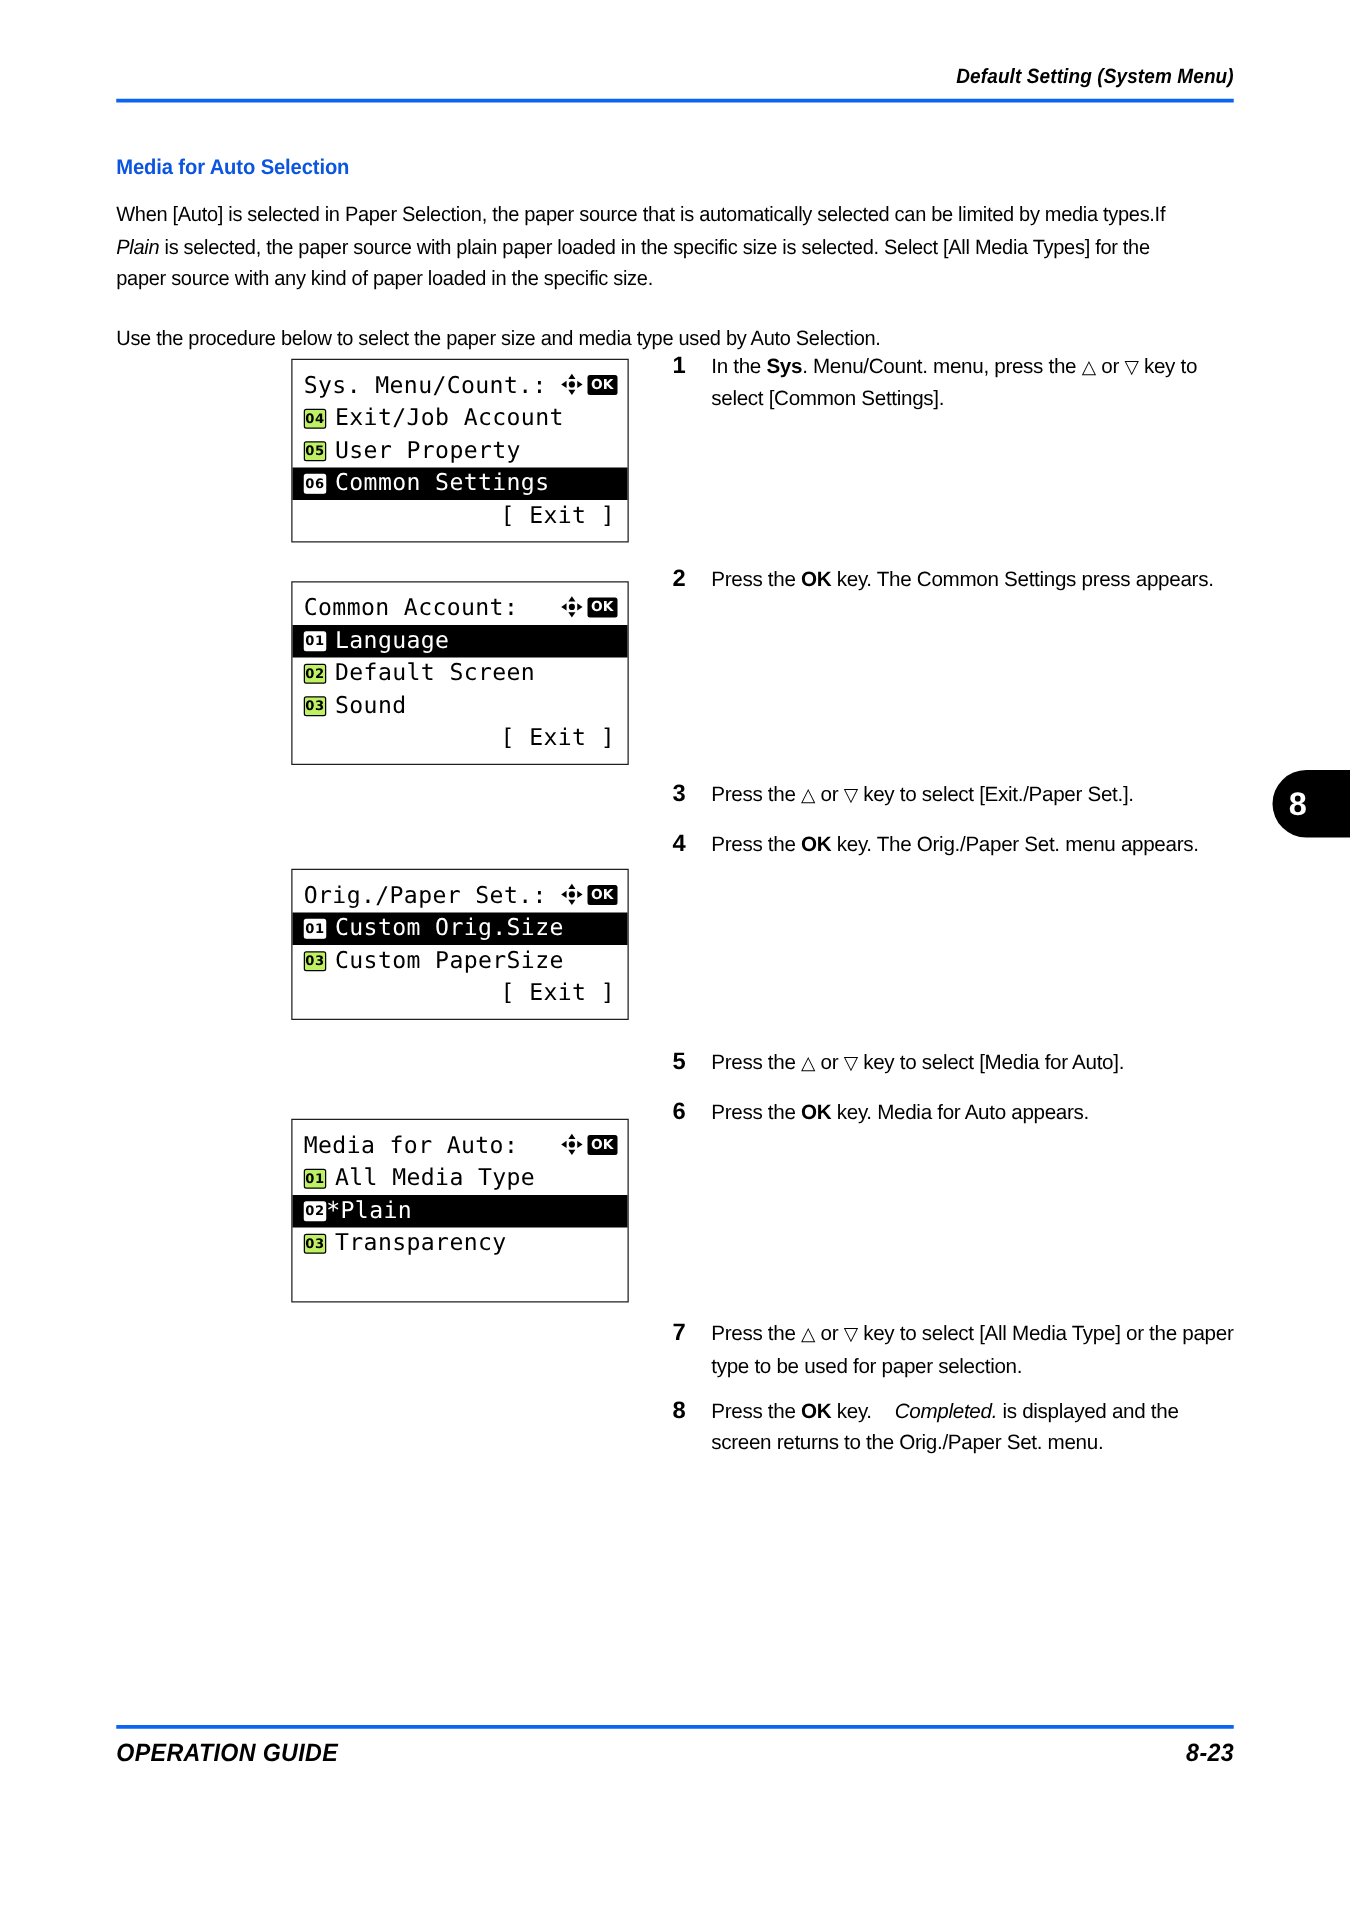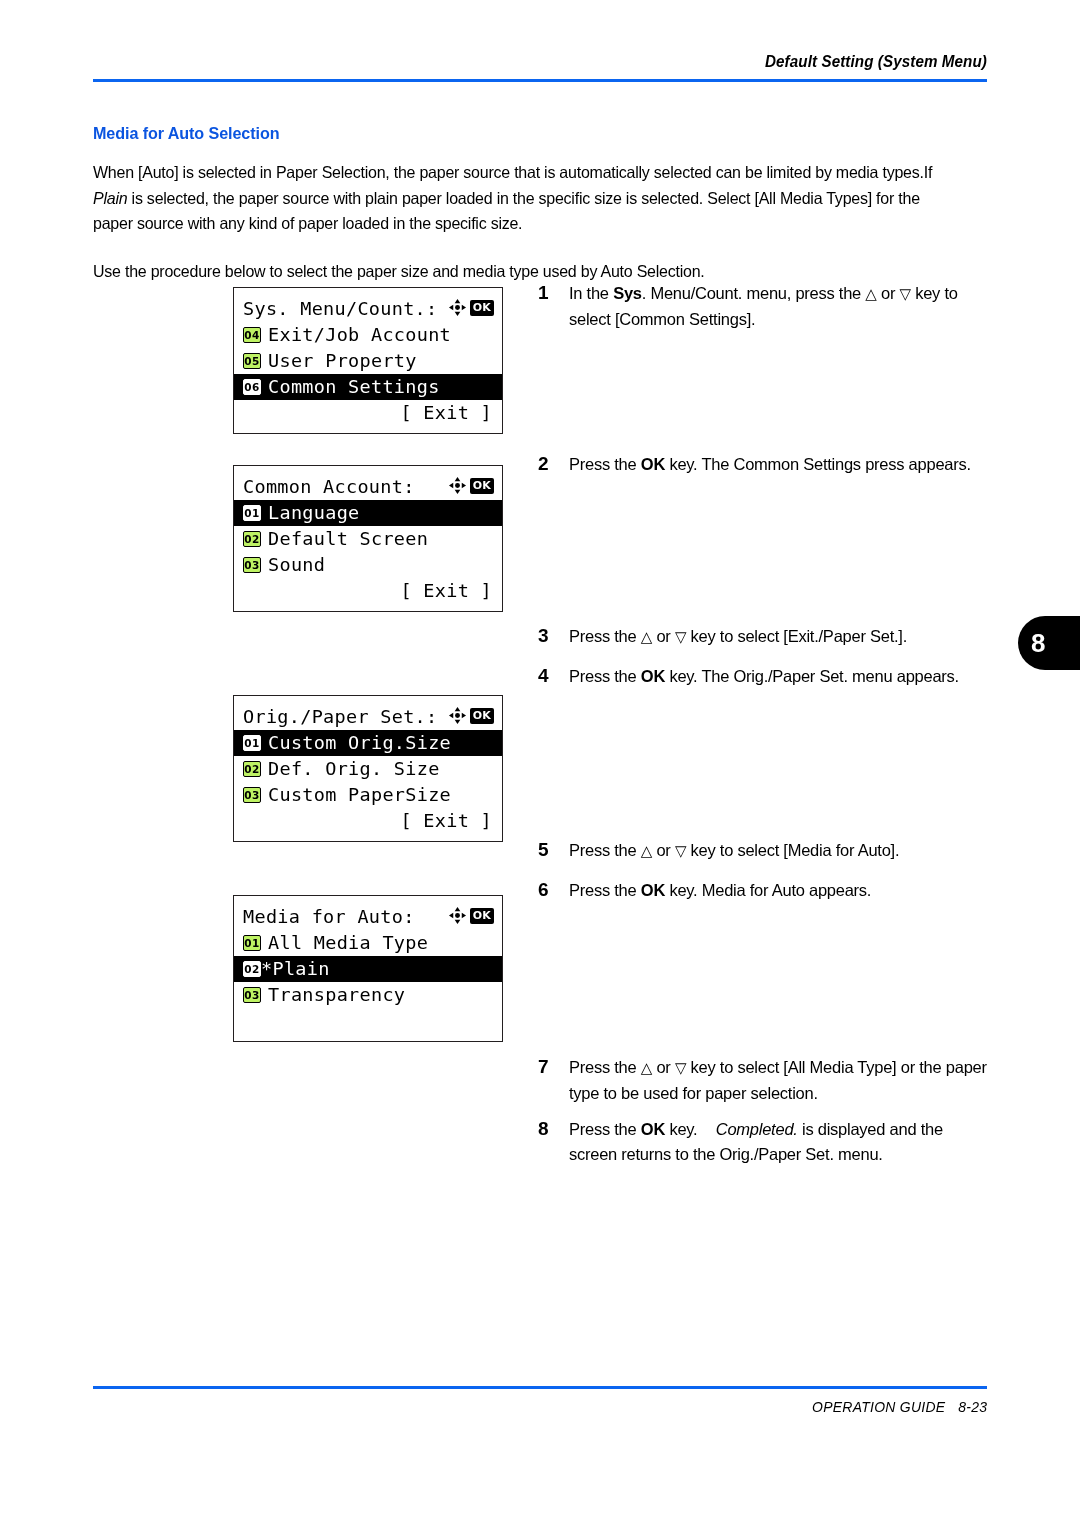--- a/index.html
+++ b/index.html
@@ -236,25 +236,25 @@
   
   .footer {
     position: absolute;
     left: 93px;
     bottom: 112px;
     width: 894px;
   }
   .footer .rule-blue { margin: 0 0 9px 0; }
   .footer-row {
     display: flex;
-    justify-content: flex-end;
+    justify-content: space-between;
     align-items: baseline;
     font-style: italic;
-    font-weight: normal;
-    font-size: 15px;
+    font-weight: bold;
+    font-size: 20px;
     letter-spacing: 0.3px;
   }
   .footer-left { transform: scaleX(0.93); transform-origin: left center; }
   .footer-right { transform: scaleX(0.93); transform-origin: right center; }
 </style>
 </head>
 <body>
 
 <div class="page">
 
@@ -322,21 +322,20 @@
           <polygon points="10,1 13,5.5 7,5.5" fill="#000"></polygon>
           <polygon points="10,19 13,14.5 7,14.5" fill="#000"></polygon>
           <polygon points="1,10 5.5,7 5.5,13" fill="#000"></polygon>
           <polygon points="19,10 14.5,7 14.5,13" fill="#000"></polygon>
           <circle cx="10" cy="10" r="2.6" fill="#000"></circle>
         </svg>
         <span class="ok-badge">OK</span>
       </span>
     </div>
     <div class="lcd-row selected"><span class="num-badge">01</span><span>Custom Orig.Size</span></div>
-    <div class="lcd-row"><span class="num-badge">02</span><span>Def. Orig. Size</span></div>
     <div class="lcd-row"><span class="num-badge">03</span><span>Custom PaperSize</span></div>
     <div class="lcd-row lcd-exit">[ Exit ]</div>
   </div>
 
   <div class="lcd lcd-4">
     <div class="lcd-row lcd-title">
       <span class="t-text">Media for Auto:</span>
       <span class="t-icons">
         <svg class="dpad" viewBox="0 0 20 20">
           <polygon points="10,1 13,5.5 7,5.5" fill="#000"></polygon>

